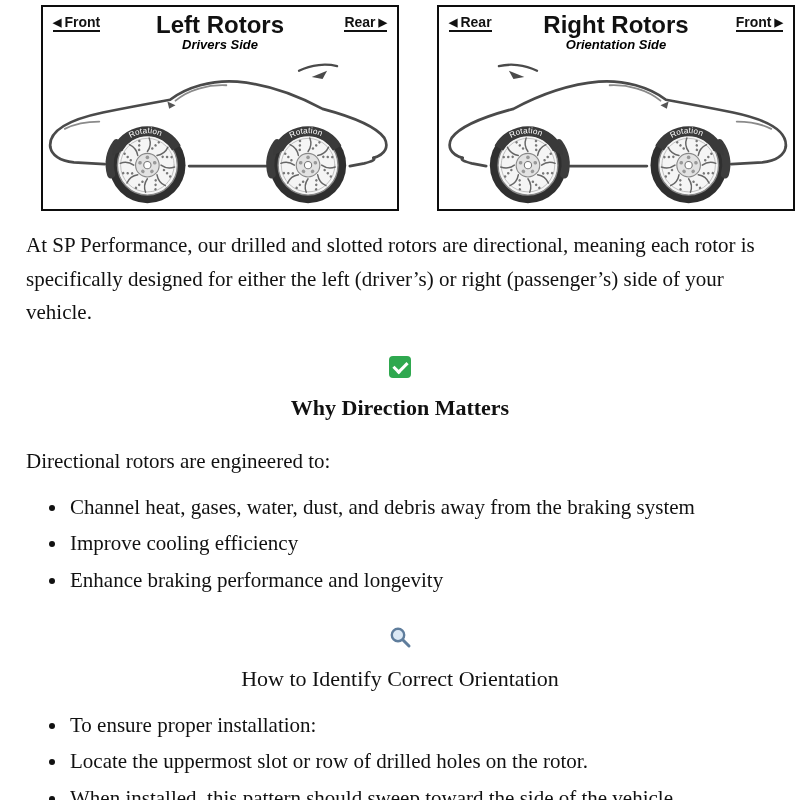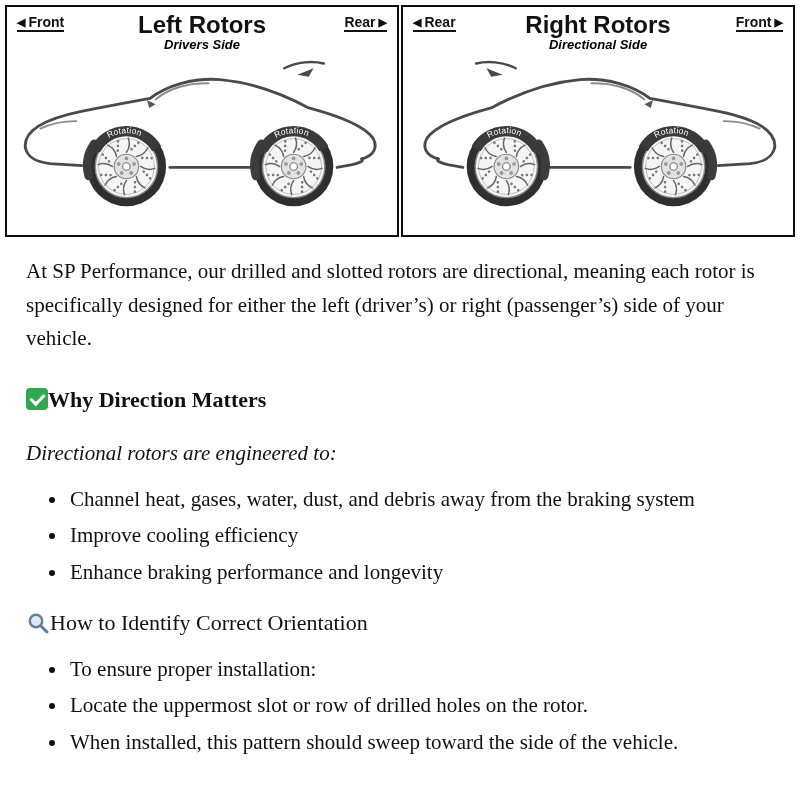--- a/index.html
+++ b/index.html
@@ -3,22 +3,22 @@
 <meta charset="utf-8">
 <style>
   html,body{margin:0;padding:0;}
   body{
     width:800px;height:800px;background:#ffffff;color:#111;
     font-family:"Liberation Serif",serif;overflow:hidden;
   }
   
   .diagram{display:flex;gap:2px;padding:5px 5px 0 5px;}
   .panel{
-    box-sizing:border-box;width:394px;height:232px;
-    border:2px solid #0d0d0d;background:#fff;overflow:hidden;
+    box-sizing:border-box;width:394px;height:206px;
+    border:2px solid #0d0d0d;background:#fff;overflow:hidden;margin-left:36px;
   }
   .panel-header{
     position:relative;text-align:center;padding-top:5px;height:43px;
     font-family:"Liberation Sans",sans-serif;
   }
   .panel-title{display:block;font-size:24px;font-weight:bold;line-height:1.05;}
   .panel-subtitle{display:block;font-size:13px;font-weight:bold;font-style:italic;color:#000000;}
   .dir{
     position:absolute;top:7px;font-size:14px;font-weight:bold;
     border-bottom:2px solid #111;display:flex;align-items:center;gap:3px;
@@ -26,25 +26,25 @@
   }
   .dir-left{left:10px;} .dir-right{right:10px;}
   .arr{font-size:11px;line-height:1;}
   .arr-l::before{content:"\25C0";}
   .arr-r::before{content:"\25B6";}
   svg.car{display:block;width:100%;height:154px;}
 
   
   .content{padding:12px 26px 0 26px;font-size:21px;line-height:1.6;}
   .intro{margin:6px 0 0 0;max-width:750px;}
-  .sec-heading{display:flex;align-items:center;gap:0;font-size:22px;}
+  .sec-heading{display:flex;align-items:center;gap:12px;font-size:22px;flex-direction:column;}
   .sec-heading.h-bold{margin:26px 0 0 0;}
   .sec-heading.h-bold .heading-text{font-weight:bold;}
-  .sec-heading.h-reg{margin:16px 0 0 0;align-items:center;}
-  .lead{margin:20px 0 0 0;font-style:italic;}
+  .sec-heading.h-reg{margin:28px 0 0 0;align-items:center;}
+  .lead{margin:20px 0 0 0;}
   ul{margin:12px 0 0 0;padding-left:42px;max-width:720px;}
   li{margin:3px 0;padding-left:2px;}
 
   
   .check-icon{
     display:inline-block;width:22px;height:22px;background:#2fa84f;
     border-radius:4px;position:relative;flex:0 0 auto;
   }
   .check-icon::after{
     content:"";position:absolute;left:7px;top:3px;width:6px;height:11px;
@@ -264,21 +264,21 @@
   </div>
 
   <div class="panel">
     <div class="panel-header">
       <span class="dir dir-left">
         <span class="arr arr-l"></span>
         <span class="dir-text">Rear</span>
       </span>
       <span class="panel-title-wrap">
         <span class="panel-title">Right Rotors</span>
-        <span class="panel-subtitle">Directional Side</span>
+        <span class="panel-subtitle">Orientation Side</span>
       </span>
       <span class="dir dir-right">
         <span class="dir-text">Front</span>
         <span class="arr arr-r"></span>
       </span>
     </div>
     <svg class="car" id="car-right" viewBox="0 0 390 163" preserveAspectRatio="xMidYMid meet">
         <g transform="translate(390 0) scale(-1 1)" stroke-linecap="round">
           <path d="M 8 98 C 6 80 28 68 66 60 C 96 54 118 50 140 46 C 158 32 186 24 214 26 C 248 29 282 42 308 56 C 338 64 366 74 376 88 C 381 97 378 106 364 110" fill="none" stroke="#4a4a4a" stroke-width="3"></path>
           <path d="M 8 98 C 10 108 18 113 34 115 L 68 117" fill="none" stroke="#4a4a4a" stroke-width="3"></path>

